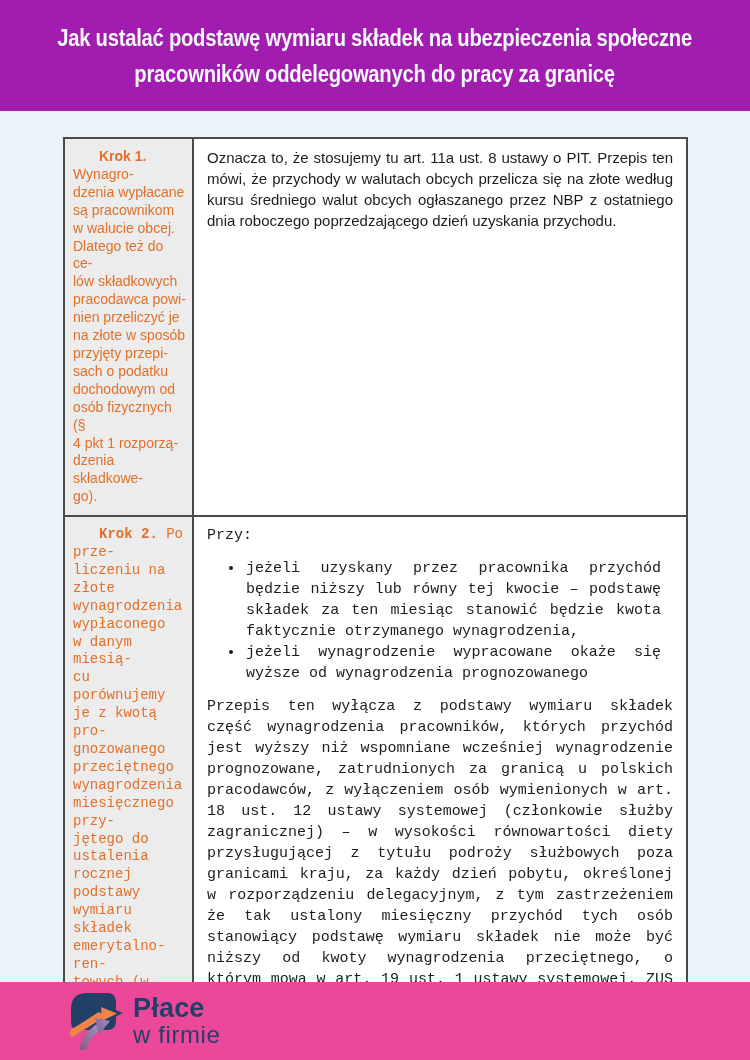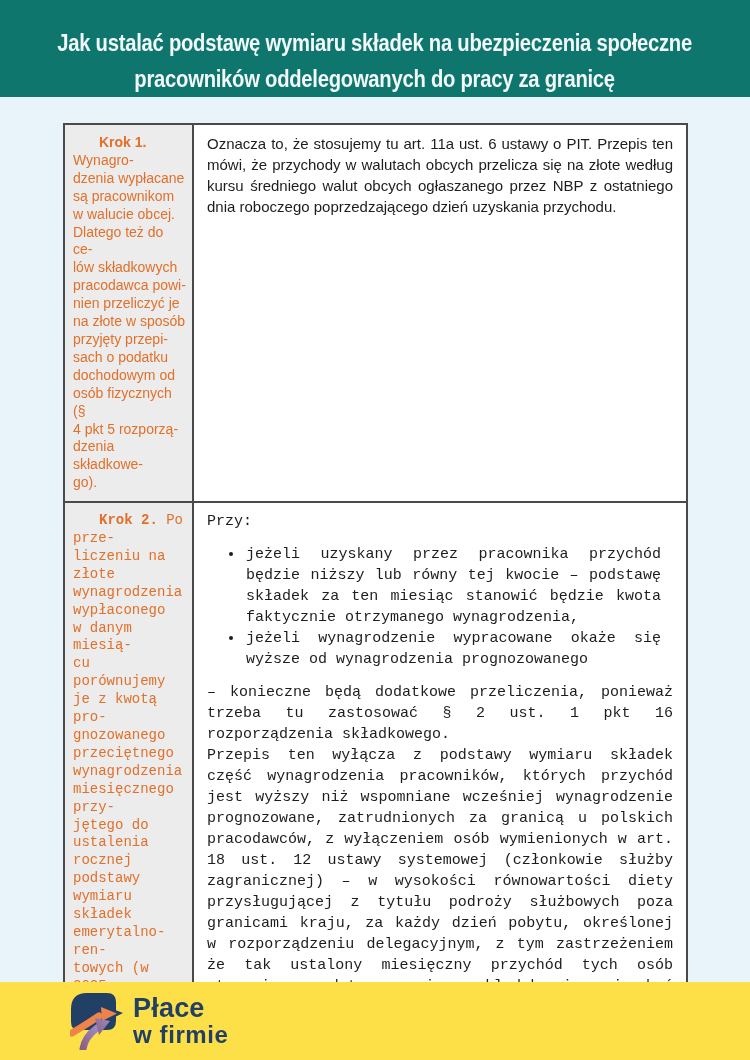--- a/index.html
+++ b/index.html
@@ -9,23 +9,23 @@
     background:#e9f3fa;
     overflow:hidden;
   }
   .page{
     width:750px;height:1060px;
     display:flex;flex-direction:column;
     background:#e9f3fa;
   }
   
   .header{
-    background:#0f766e;
-    height:97px;
-    display:flex;align-items:flex-end;justify-content:center;
+    background:#a21caf;
+    height:111px;
+    display:flex;align-items:center;justify-content:center;
     flex:0 0 auto;
   }
   .header h1{
     margin:0;
     color:#f3f8fb;
     font-size:23px;
     font-weight:700;
     line-height:36px;
     letter-spacing:-0.3px;
     text-align:center;
@@ -76,34 +76,34 @@
     padding-left:25px;
   }
   .cell-right li{
     text-align:justify;
     padding-left:2px;
   }
   
   .footer{
     flex:0 0 auto;
     height:78px;
-    background:#fde047;
+    background:#ec4899;
     display:flex;
     align-items:center;
     padding-left:70px;
     box-sizing:border-box;
   }
   .logo{display:flex;align-items:center;}
   .logo-icon{width:54px;height:58px;flex:0 0 auto;}
   .logo-text{margin-left:9px;color:#223f66;}
   .logo-text .t1{
     font-size:27px;font-weight:800;letter-spacing:0.2px;line-height:27px;
   }
   .logo-text .t2{
-    font-size:24px;font-weight:700;letter-spacing:0.6px;line-height:26px;
+    font-size:24px;font-weight:400;letter-spacing:0.6px;line-height:26px;
   }
 </style>
 </head>
 <body>
 
 <div class="page">
 
   <div class="header">
     <h1>Jak ustalać podstawę wymiaru składek na ubezpieczenia społeczne
 pracowników oddelegowanych do pracy za granicę</h1>
@@ -120,26 +120,26 @@
 w walucie obcej.
 Dlatego też do ce-
 lów składkowych
 pracodawca powi-
 nien przeliczyć je
 na złote w sposób
 przyjęty  przepi-
 sach o podatku
 dochodowym od
 osób fizycznych (§
-4 pkt 5 rozporzą-
+4 pkt 1 rozporzą-
 dzenia składkowe-
 go).</span></p>
         </div>
         <div class="cell-right">
-          <p>Oznacza to, że stosujemy tu art. 11a ust. 6 ustawy o PIT. Przepis ten mówi, że przychody w walutach obcych przelicza się na złote według kursu średniego walut obcych ogłaszanego przez NBP z ostatniego dnia roboczego poprzedzającego dzień uzyskania przychodu.</p>
+          <p>Oznacza to, że stosujemy tu art. 11a ust. 8 ustawy o PIT. Przepis ten mówi, że przychody w walutach obcych przelicza się na złote według kursu średniego walut obcych ogłaszanego przez NBP z ostatniego dnia roboczego poprzedzającego dzień uzyskania przychodu.</p>
         </div>
       </div>
 
       <div class="row row-2">
         <div class="cell-left">
           <p><strong>Krok 2.</strong> <span>Po prze-
 liczeniu na złote
 wynagrodzenia
 wypłaconego
 w danym miesią-
@@ -155,21 +155,20 @@
 emerytalno-ren-
 towych (w 2025 r.
 8.673 zł).</span></p>
         </div>
         <div class="cell-right">
           <p>Przy:</p>
           <ul>
             <li>jeżeli uzyskany przez pracownika przychód będzie niższy lub równy tej kwocie – podstawę składek za ten miesiąc stanowić będzie kwota faktycznie otrzymanego wynagrodzenia,</li>
             <li>jeżeli wynagrodzenie wypracowane okaże się wyższe od wynagrodzenia prognozowanego</li>
           </ul>
-          <p>– konieczne będą dodatkowe przeliczenia, ponieważ trzeba tu zastosować § 2 ust. 1 pkt 16 rozporządzenia składkowego.</p>
           <p>Przepis ten wyłącza z podstawy wymiaru składek część wynagrodzenia pracowników, których przychód jest wyższy niż wspomniane wcześniej wynagrodzenie prognozowane, zatrudnionych za granicą u polskich pracodawców, z wyłączeniem osób wymienionych w art. 18 ust. 12 ustawy systemowej (członkowie służby zagranicznej) – w wysokości równowartości diety przysługującej z tytułu podroży służbowych poza granicami kraju, za każdy dzień pobytu, określonej w rozporządzeniu delegacyjnym, z tym zastrzeżeniem że tak ustalony miesięczny przychód tych osób stanowiący podstawę wymiaru składek nie może być niższy od kwoty wynagrodzenia przeciętnego, o którym mowa w art. 19 ust. 1 ustawy systemowej. ZUS wyjaśnia, że pod pojęciem „dzień pobytu” należy rozumieć zarówno dni pracy za granicą, jak i dni rozkładowo wolne od pracy (np. sobotę i niedzielę). Przy ustalaniu równowartości diet nie bierze się natomiast pod uwagę okresu urlopu wypoczynkowego, urlopu bezpłatnego czy też dni objętych zwolnieniem lekarskim. I tak:</p>
 
         </div>
       </div>
 
     </div>
   </div>
 
   <div class="footer">
     <div class="logo">

